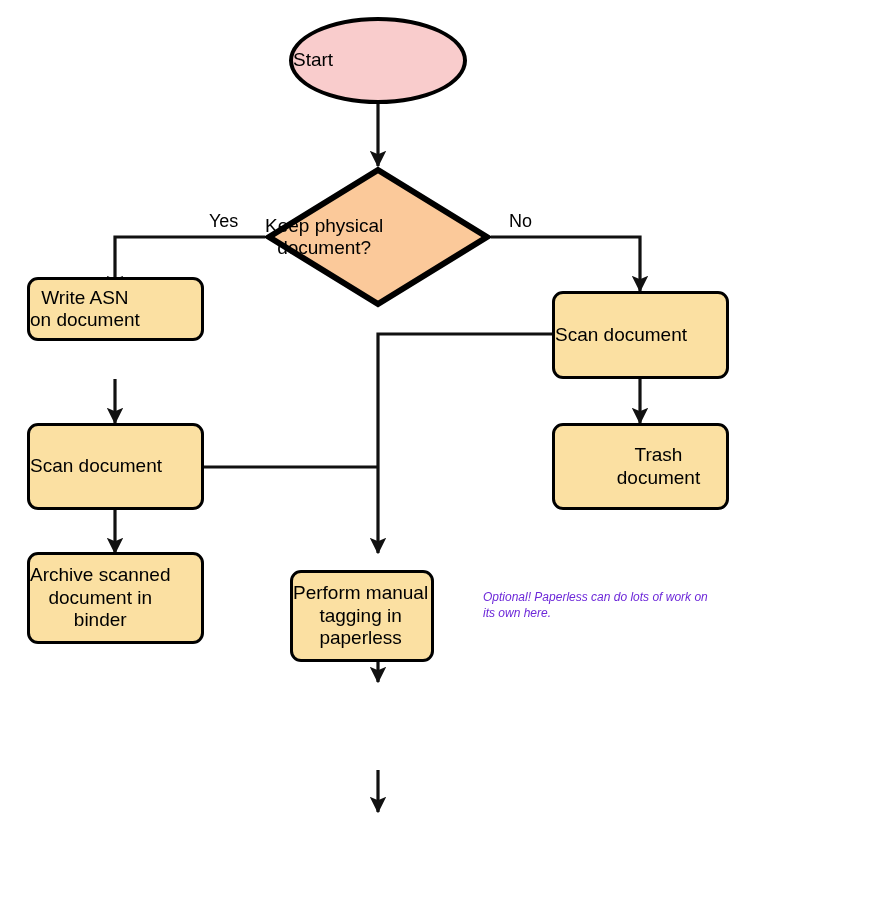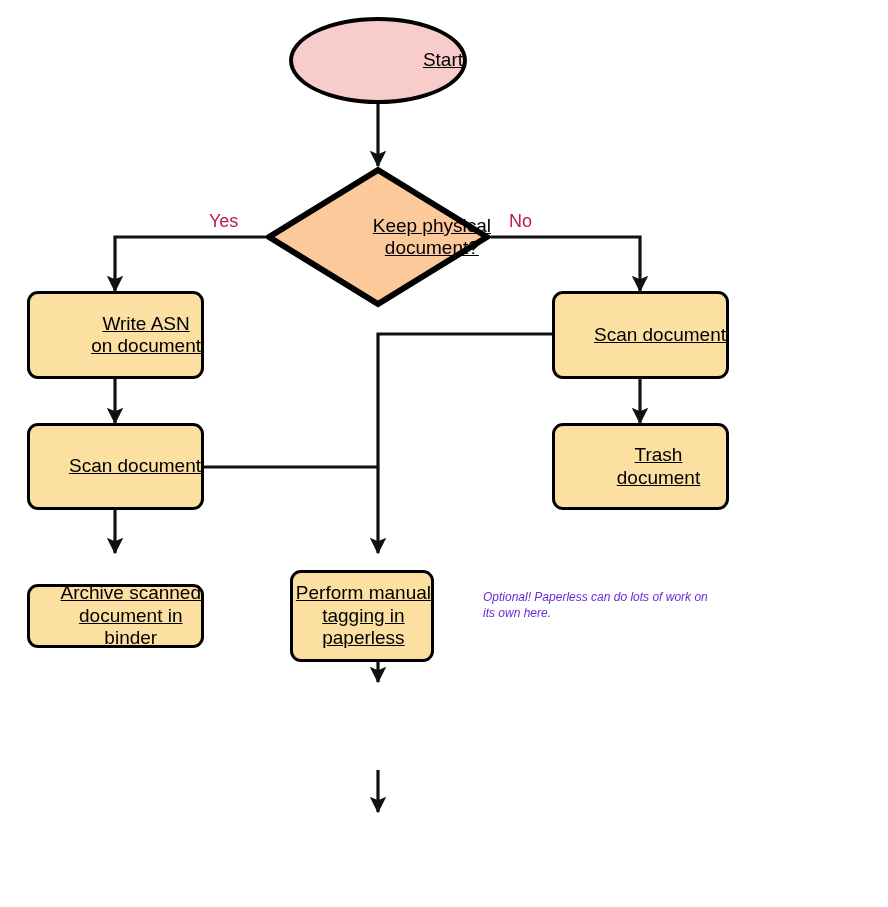--- a/index.html
+++ b/index.html
@@ -25,26 +25,25 @@
     left: 0;
     top: 0;
     width: 888px;
     height: 907px;
   }
   .node {
     position: absolute;
     box-sizing: border-box;
     display: flex;
     align-items: center;
-    justify-content: flex-end;
+    justify-content: flex-start;
     text-align: center;
     color: #000000;
     line-height: 1.18;
     white-space: pre-line;
-    text-decoration: underline;
   }
   .node-process {
     border: 3px solid #000000;
     border-radius: 11px;
     background: #fbe0a2;
     font-size: 19px;
   }
   .node-terminator {
     border: 4px solid #000000;
     border-radius: 50%;
@@ -65,21 +64,21 @@
     height: 100%;
   }
   .decision-label {
     position: relative;
     z-index: 2;
     pointer-events: none;
   }
   .edge-label {
     position: absolute;
     font-size: 18px;
-    color: #be185d;
+    color: #000000;
     white-space: nowrap;
   }
   .annotation {
     position: absolute;
     font-size: 12px;
     font-style: italic;
     color: #6d28d9;
     line-height: 1.35;
     white-space: pre-line;
   }
@@ -128,30 +127,30 @@
     <svg class="decision-shape" viewBox="0 0 226 142" preserveAspectRatio="none">
       <polygon points="113,4 222,71 113,138 4,71" fill="#fbc99a" stroke="#000000" stroke-width="6" stroke-linejoin="miter"></polygon>
     </svg>
     <span class="decision-label">Keep physical
 document?</span>
   </div>
 
   <div class="edge-label" style="left:209px; top:211px;">Yes</div>
   <div class="edge-label" style="left:509px; top:211px;text-align:right;">No</div>
 
-  <div class="node node-process" style="left:27px; top:291px; width:177px; height:88px;">
+  <div class="node node-process" style="left:27px; top:277px; width:177px; height:64px;">
     <span>Write ASN
 on document</span>
   </div>
 
   <div class="node node-process" style="left:27px; top:423px; width:177px; height:87px;">
     <span>Scan document</span>
   </div>
 
-  <div class="node node-process" style="left:27px; top:584px; width:177px; height:64px;">
+  <div class="node node-process" style="left:27px; top:552px; width:177px; height:92px;">
     <span>Archive scanned
 document in
 binder</span>
   </div>
 
   <div class="node node-process" style="left:552px; top:291px; width:177px; height:88px;">
     <span>Scan document</span>
   </div>
 
   <div class="node node-process" style="left:552px; top:423px; width:177px; height:87px;padding-left:36px;">

